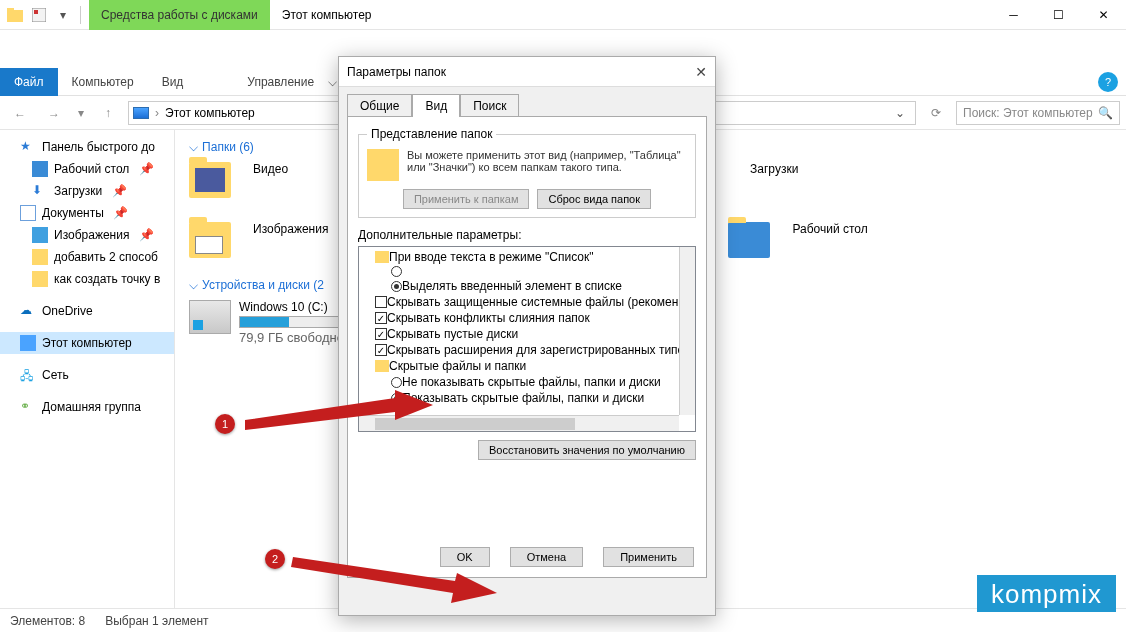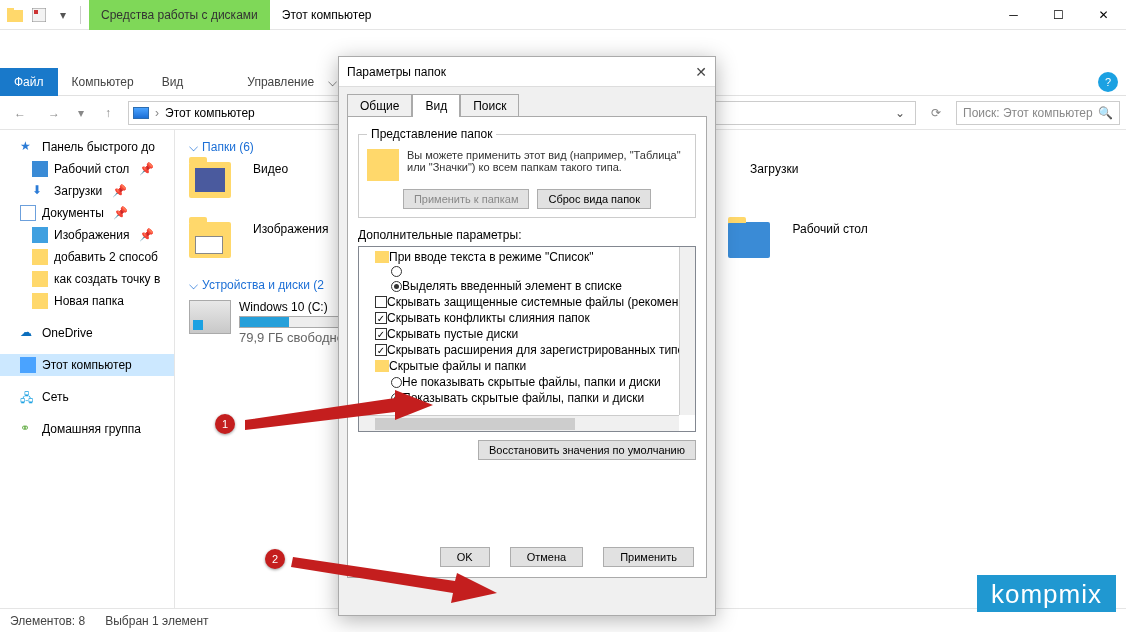--- a/index.html
+++ b/index.html
@@ -196,24 +196,20 @@
           <span style="color:#555;margin-left:4px">📌</span>
         </div>
       <div class="sb-item" style="padding-left:32px">
           <span class="ic ic-folder"></span>
           <span>добавить 2 способ</span>
         </div>
       <div class="sb-item" style="padding-left:32px">
           <span class="ic ic-folder"></span>
           <span>как создать точку в</span>
         </div>
-      <div class="sb-item" style="padding-left:32px">
-          <span class="ic ic-folder"></span>
-          <span>Новая папка</span>
-        </div>
     </div>
     <div class="sb-group">
       <div class="sb-item">
           <span class="ic ic-onedrive">☁</span>
           <span>OneDrive</span>
         </div>
     </div>
     <div class="sb-group">
       <div class="sb-item active">
           <span class="ic ic-pc"></span>

